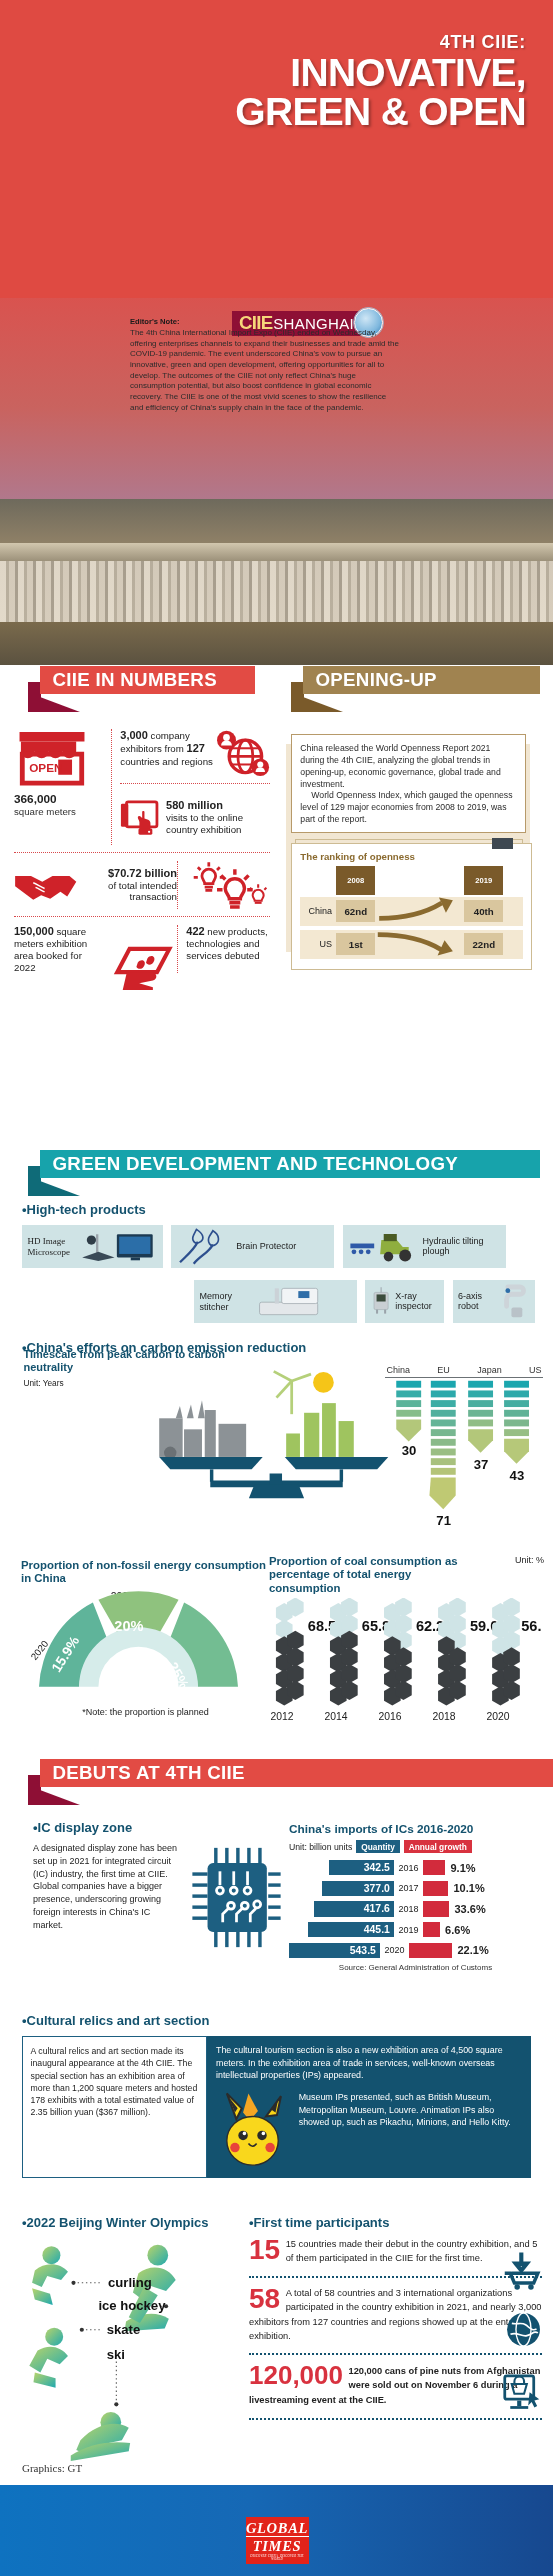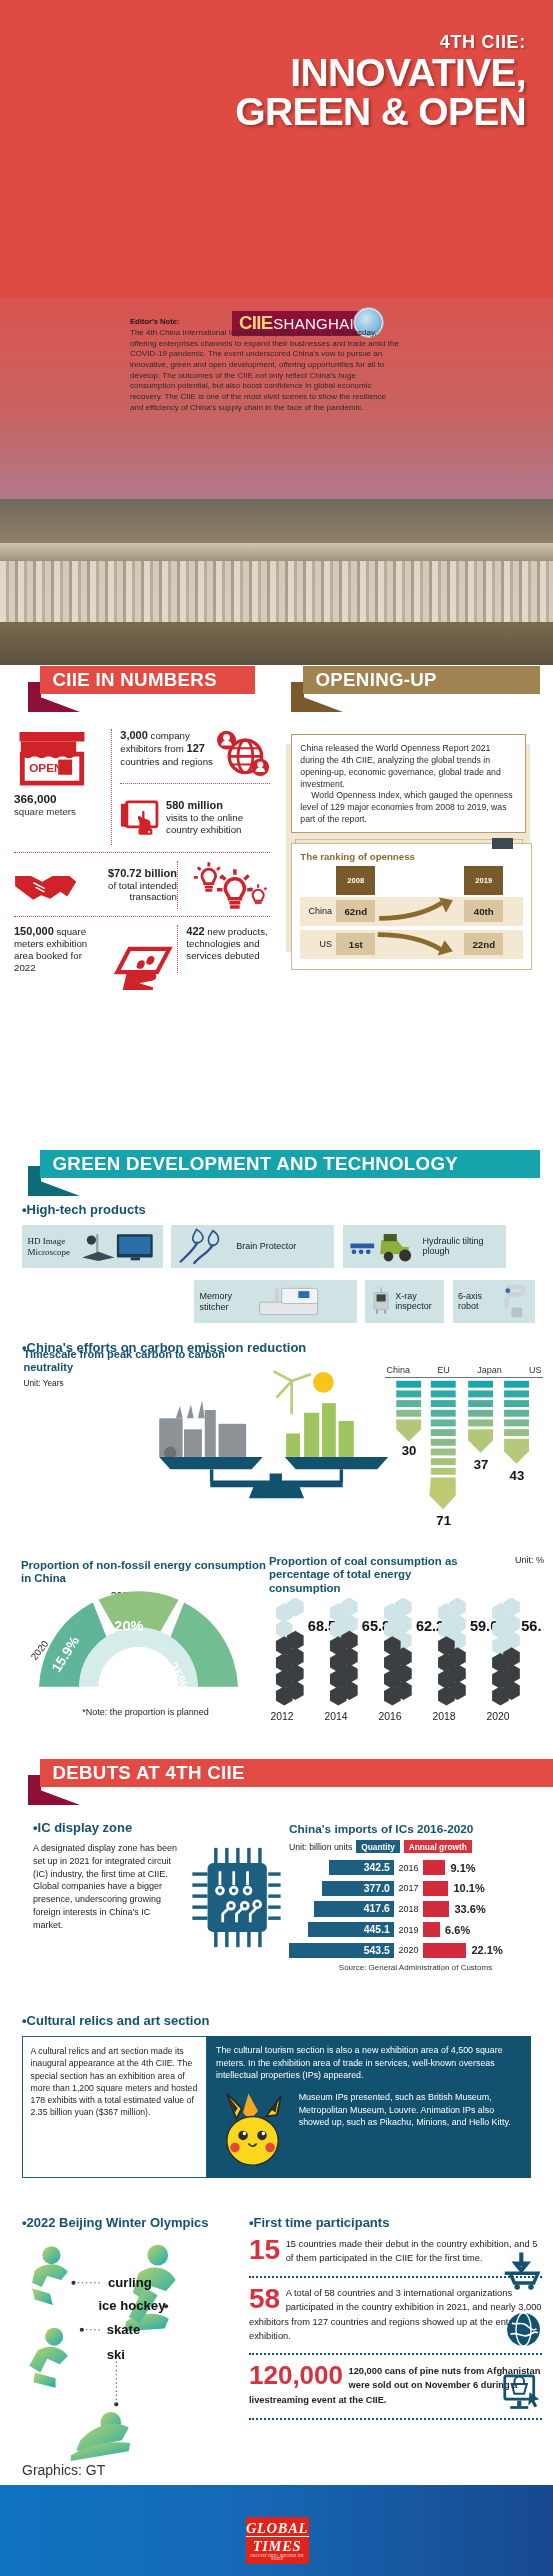--- a/index.html
+++ b/index.html
@@ -697,21 +697,21 @@
         </div>
         <div style="display:flex;align-items:center;margin-bottom:5.5px;">
           <div style="width:105px;display:flex;justify-content:flex-end;">
               <div class="ic-bar" style="width:86px;">445.1</div>
             </div>
           <div style="width:29px;text-align:center;font-size:9px;">2019</div>
           <div class="ic-bar ic-growth" style="width:16.6px;color:transparent;">.</div>
           <div style="margin-left:5.5px;font-size:11px;font-weight:bold;">6.6%</div>
         </div>
         <div style="display:flex;align-items:center;">
-          <div style="width:105px;display:flex;justify-content:flex-end;">
+          <div style="width:91px;display:flex;justify-content:flex-end;">
               <div class="ic-bar" style="width:105px;">543.5</div>
             </div>
           <div style="width:29px;text-align:center;font-size:9px;">2020</div>
           <div class="ic-bar ic-growth" style="width:43px;color:transparent;">.</div>
           <div style="margin-left:5.5px;font-size:11px;font-weight:bold;">22.1%</div>
         </div>
       </div>
       <div style="text-align:center;font-size:8px;margin-top:5.5px;color:#333;">Source: General Administration of Customs</div>
     </div>
 
@@ -775,21 +775,21 @@
           <circle cx="74" cy="62" r="3" fill="#333"></circle>
             <circle cx="208" cy="96" r="3" fill="#333"></circle>
           <circle cx="86" cy="130" r="3" fill="#333"></circle>
             <circle cx="136" cy="238" r="3" fill="#333"></circle>
           <text x="124" y="68" font-family="Liberation Sans" font-size="19" font-weight="bold" fill="#111">curling</text>
           <text x="110" y="102" font-family="Liberation Sans" font-size="19" font-weight="bold" fill="#111">ice hockey</text>
           <text x="122" y="136" font-family="Liberation Sans" font-size="19" font-weight="bold" fill="#111">skate</text>
           <text x="122" y="172" font-family="Liberation Sans" font-size="19" font-weight="bold" fill="#111">ski</text>
         </svg>
       </div>
-      <div style="font-size:14px;color:#333;margin-top:1.4px;">Graphics: GT</div>
+      <div style="font-size:11px;color:#333;margin-top:1.4px;font-family:Liberation Serif, serif;">Graphics: GT</div>
     </div>
 
     <div style="position:absolute;left:249px;top:457px;width:293px;">
       <div class="bullet-h">•First time participants</div>
 
       <div style="position:relative;margin-top:7px;">
         <span style="float:left;font-size:28px;font-weight:bold;color:#d8323f;line-height:.9;margin-right:5.5px;">15</span>
         <span style="font-size:9.3px;line-height:1.45;">15 countries made their debut in the country exhibition, and 5 of them participated in the CIIE for the first time.</span>
         <svg width="40" height="39" viewBox="0 0 58 56" style="position:absolute;right:0;top:14px;">
           <path d="M28 2v20M20 18l8 10 8-10z" stroke="#13526f" stroke-width="6" fill="none"></path>

